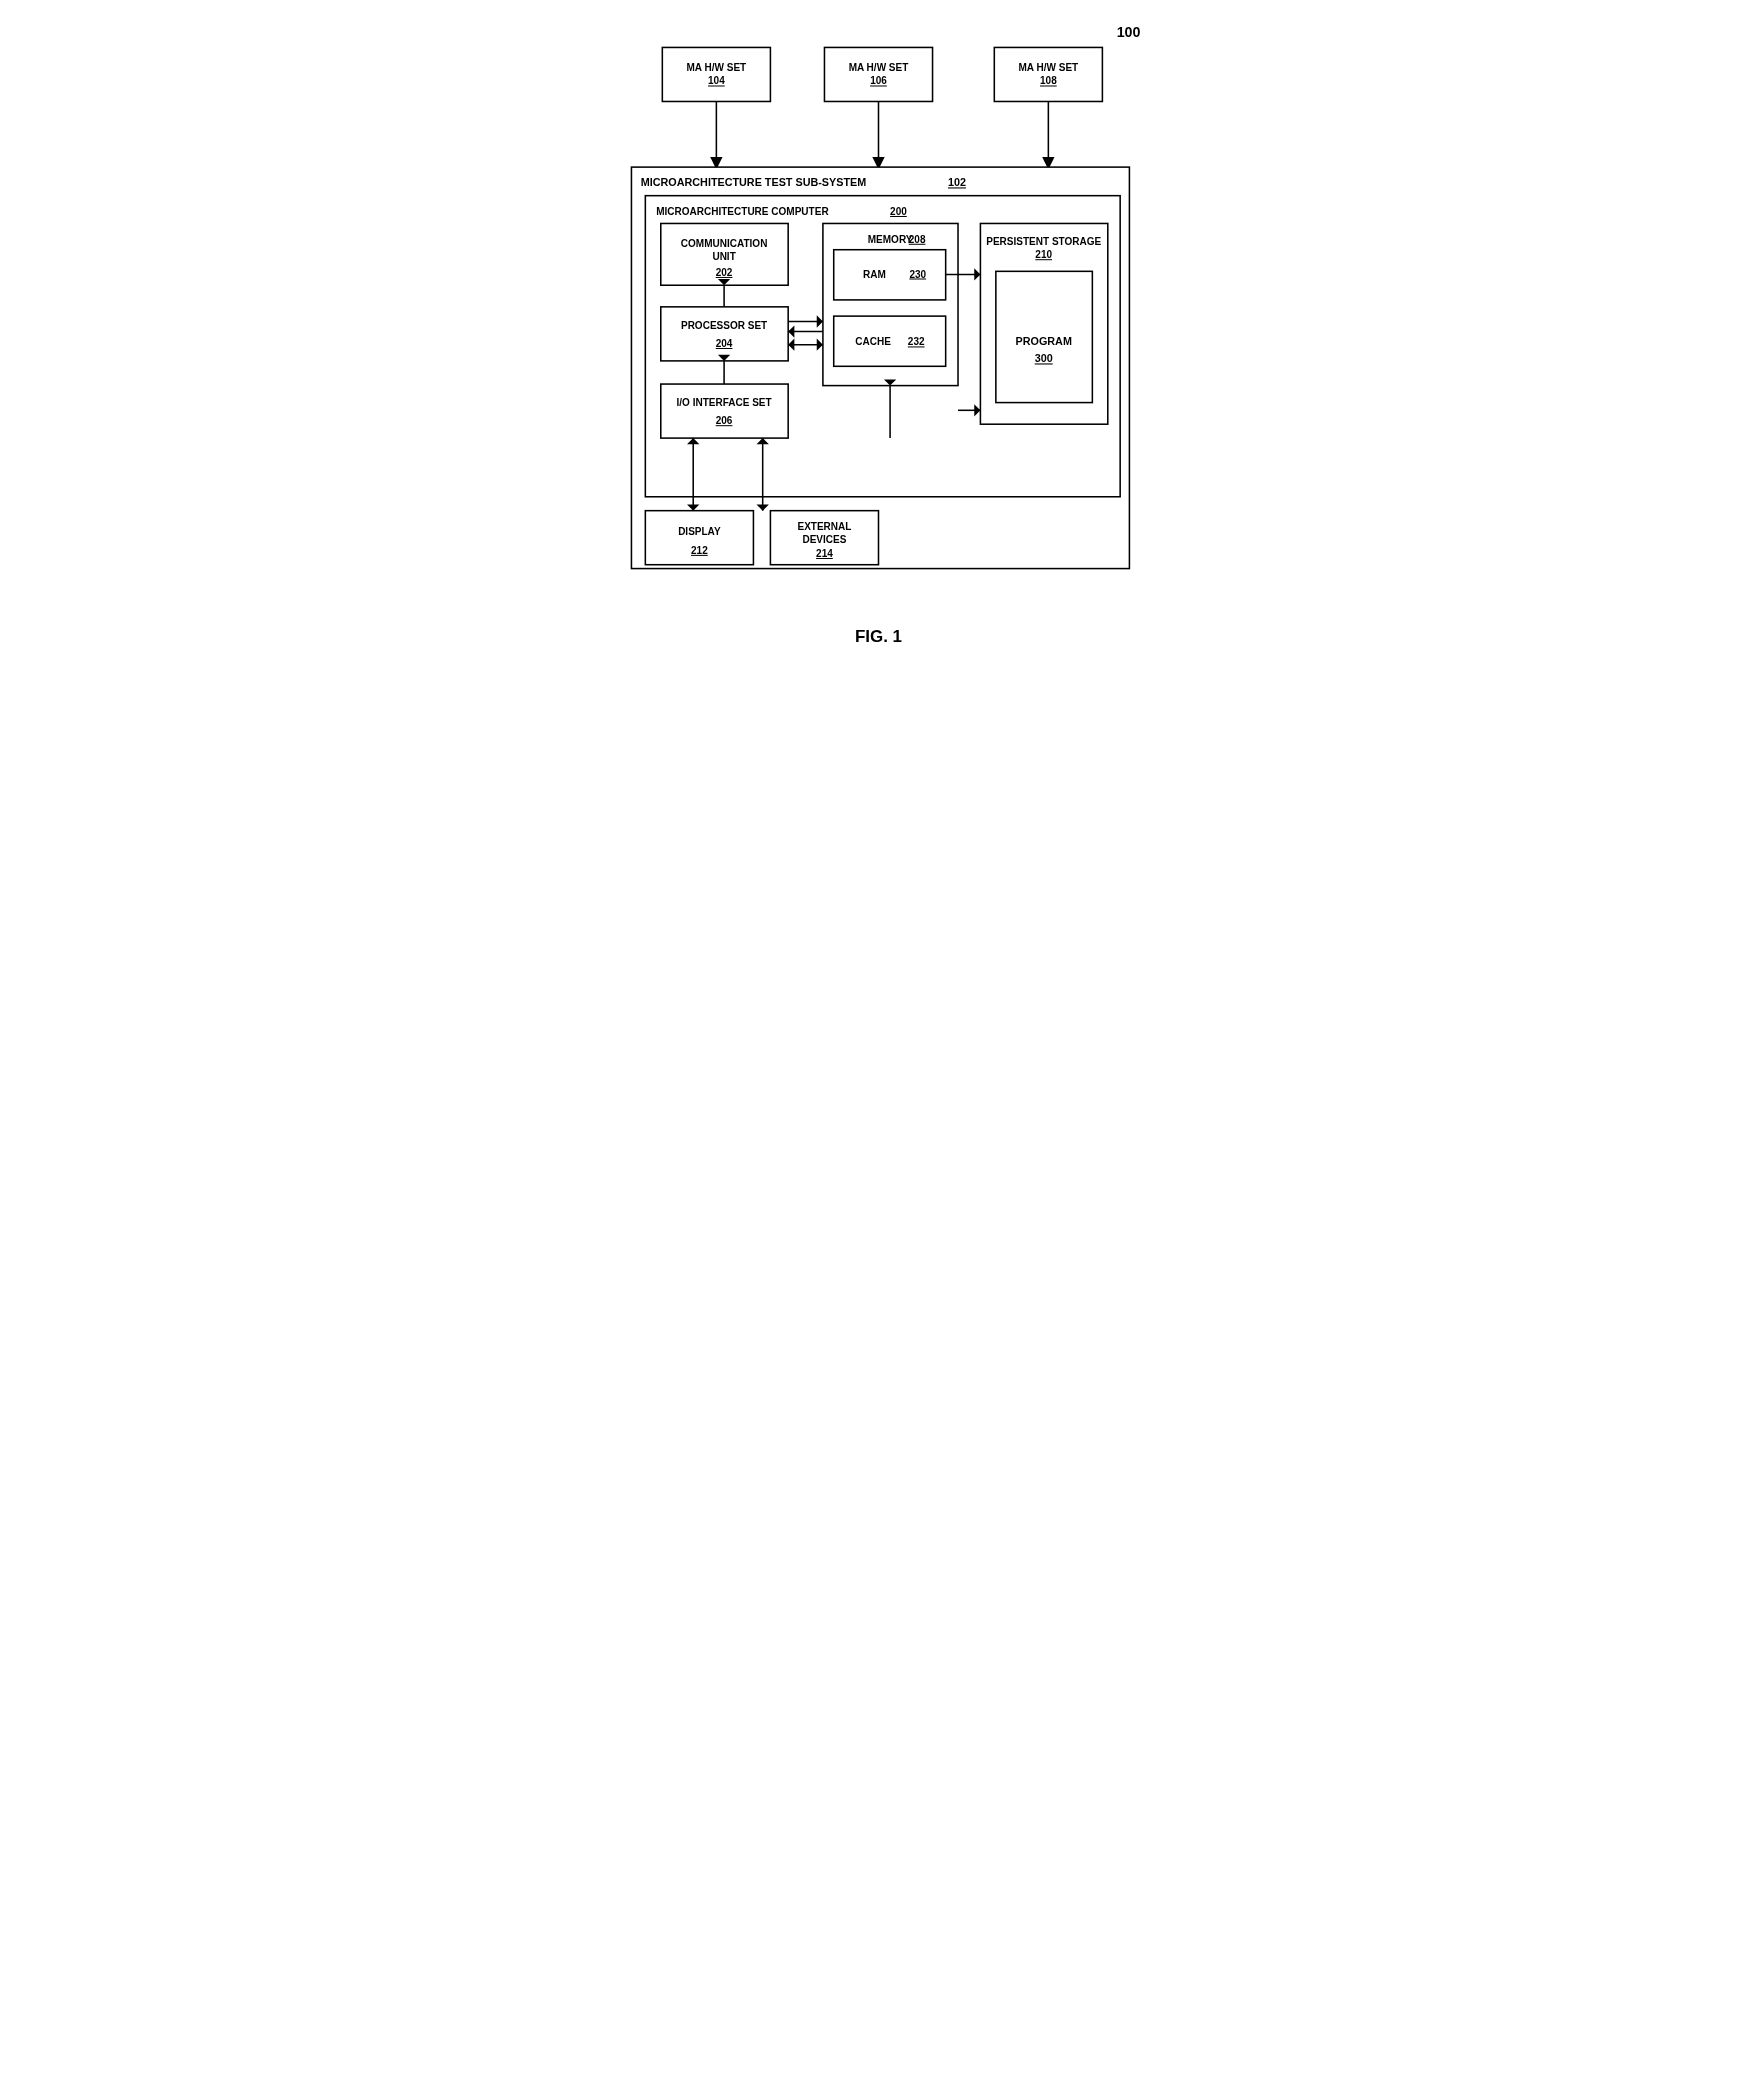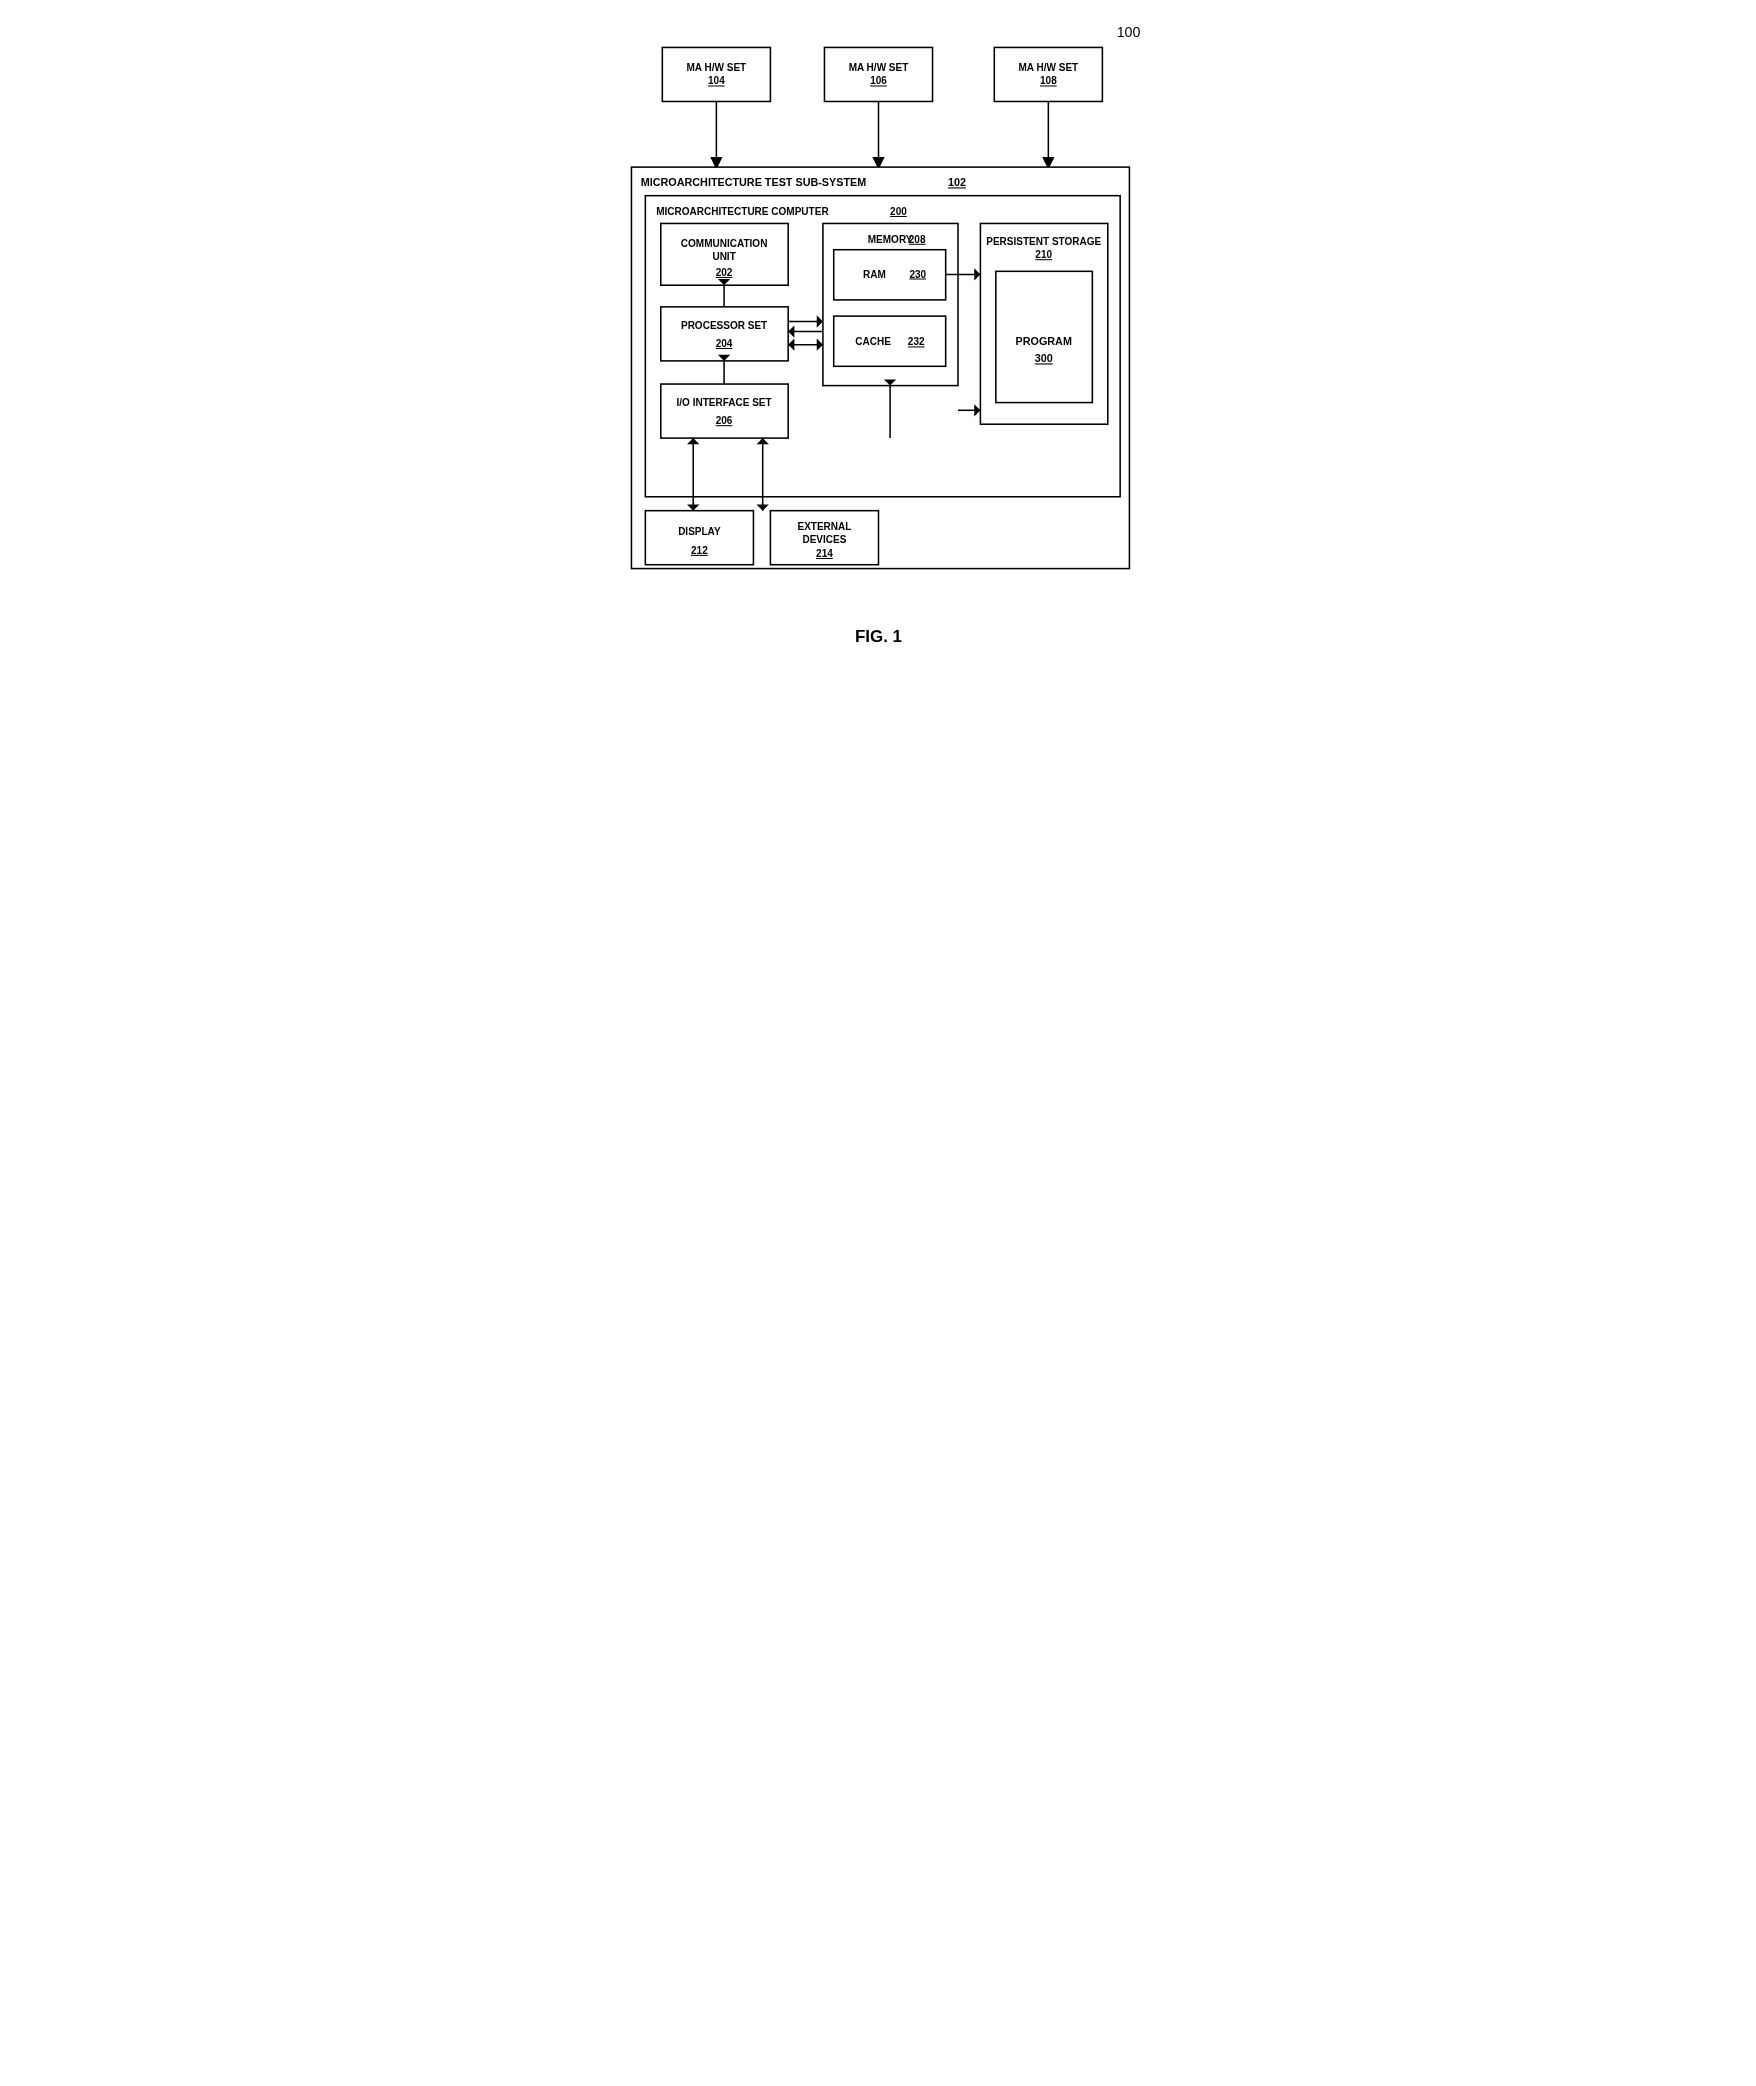--- a/index.html
+++ b/index.html
@@ -15,21 +15,21 @@
     .page {
       width: 557px;
       position: relative;
       padding: 16px;
     }
     .figure-number-top {
       position: absolute;
       top: 8px;
       right: 16px;
       font-size: 14.3px;
-      font-weight: normal;
+      font-weight: bold;
       margin-left: 24px;
     }
   </style>
 </head>
 <body>
 
 <div class="page">
   
   <div class="figure-number-top">100</div>
 

